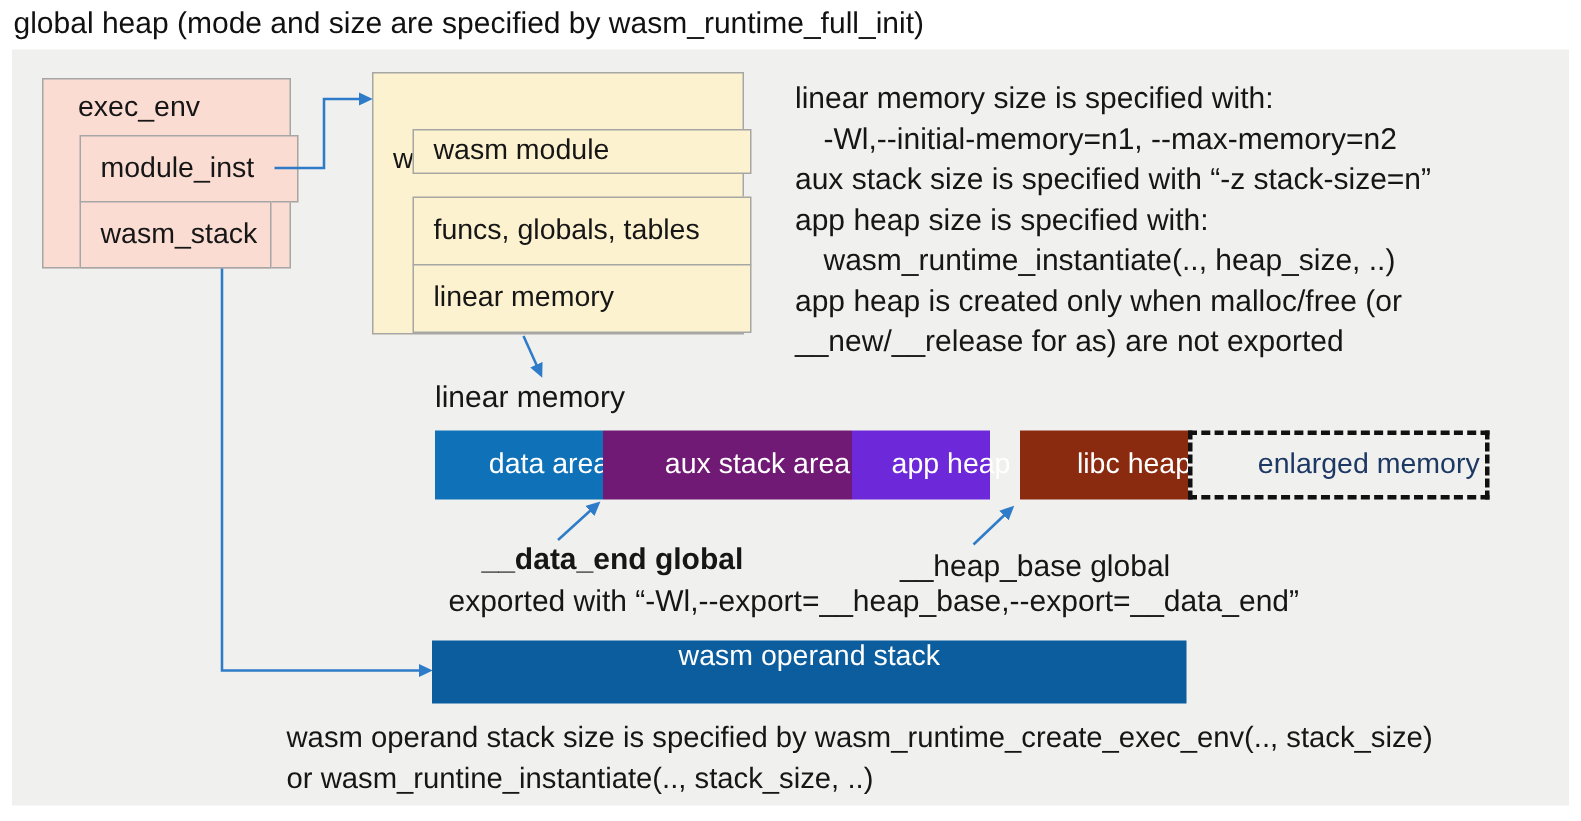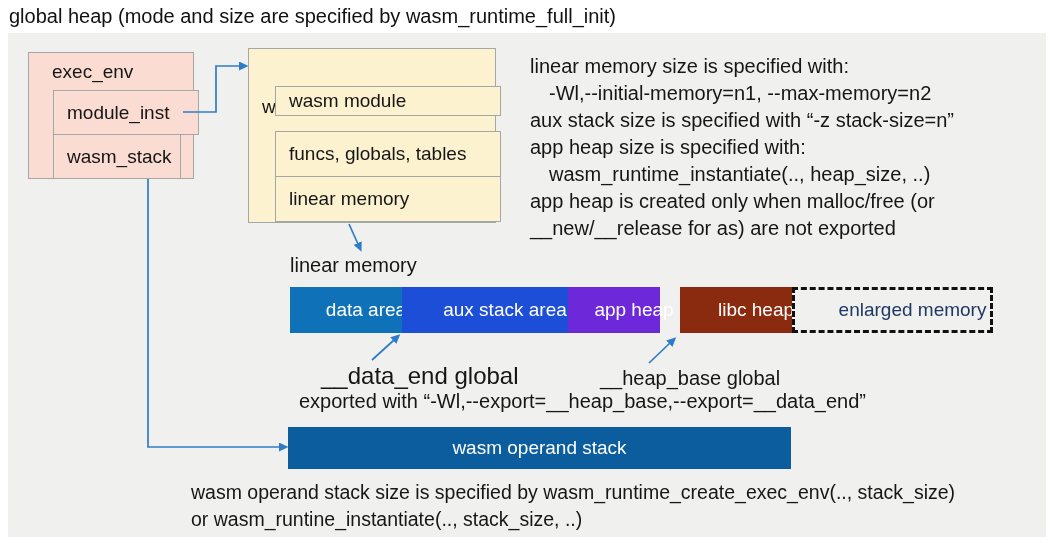--- a/index.html
+++ b/index.html
@@ -29,31 +29,31 @@
   .inst-row3{left:275px;top:176px;width:226px;height:46px;}
 
   
   .notes{position:absolute;left:530px;top:53px;font-size:20px;line-height:27px;white-space:nowrap;}
   .notes .indent{padding-left:19px;}
 
   
   .lm-label{position:absolute;left:290px;top:254px;font-size:20px;}
   .seg{position:absolute;top:287px;height:46px;box-sizing:border-box;display:flex;align-items:center;justify-content:center;font-size:19px;color:#ffffff;white-space:nowrap;padding-left:40px;}
   .seg-data{left:290px;width:112px;background:#0f72b8;}
-  .seg-aux{left:402px;width:166px;background:#1d4ed8;}
+  .seg-aux{left:402px;width:166px;background:#701a75;}
   .seg-app{left:568px;width:92px;background:#6d28d9;}
   .seg-libc{left:680px;width:112px;background:#8a2b10;}
   .seg-enlarged{left:792px;width:201px;background:transparent;border:3px dashed #111;color:#1e3864;}
 
-  .ann-data-end{position:absolute;left:321px;top:362px;font-size:24px;white-space:nowrap;}
+  .ann-data-end{position:absolute;left:321px;top:362px;font-size:20px;white-space:nowrap;font-weight:bold;}
   .ann-heap-base{position:absolute;left:600px;top:367px;font-size:20px;white-space:nowrap;}
   .ann-export{position:absolute;left:299px;top:390px;font-size:20px;white-space:nowrap;}
 
   
-  .op-bar{position:absolute;left:288px;top:427px;width:503px;height:42px;background:#0b5d9e;display:flex;align-items:center;justify-content:center;color:#fff;font-size:19px;}
+  .op-bar{position:absolute;left:288px;top:427px;width:503px;height:42px;background:#0b5d9e;display:flex;justify-content:center;color:#fff;font-size:19px;}
   .op-note{position:absolute;left:191px;top:479px;font-size:19.5px;line-height:27px;white-space:nowrap;}
 
   svg.overlay{position:absolute;left:0;top:0;pointer-events:none;}
 </style>
 </head>
 <body>
 
 <div id="canvas">
 
   <div class="title">global heap (mode and size are specified by wasm_runtime_full_init)</div>

